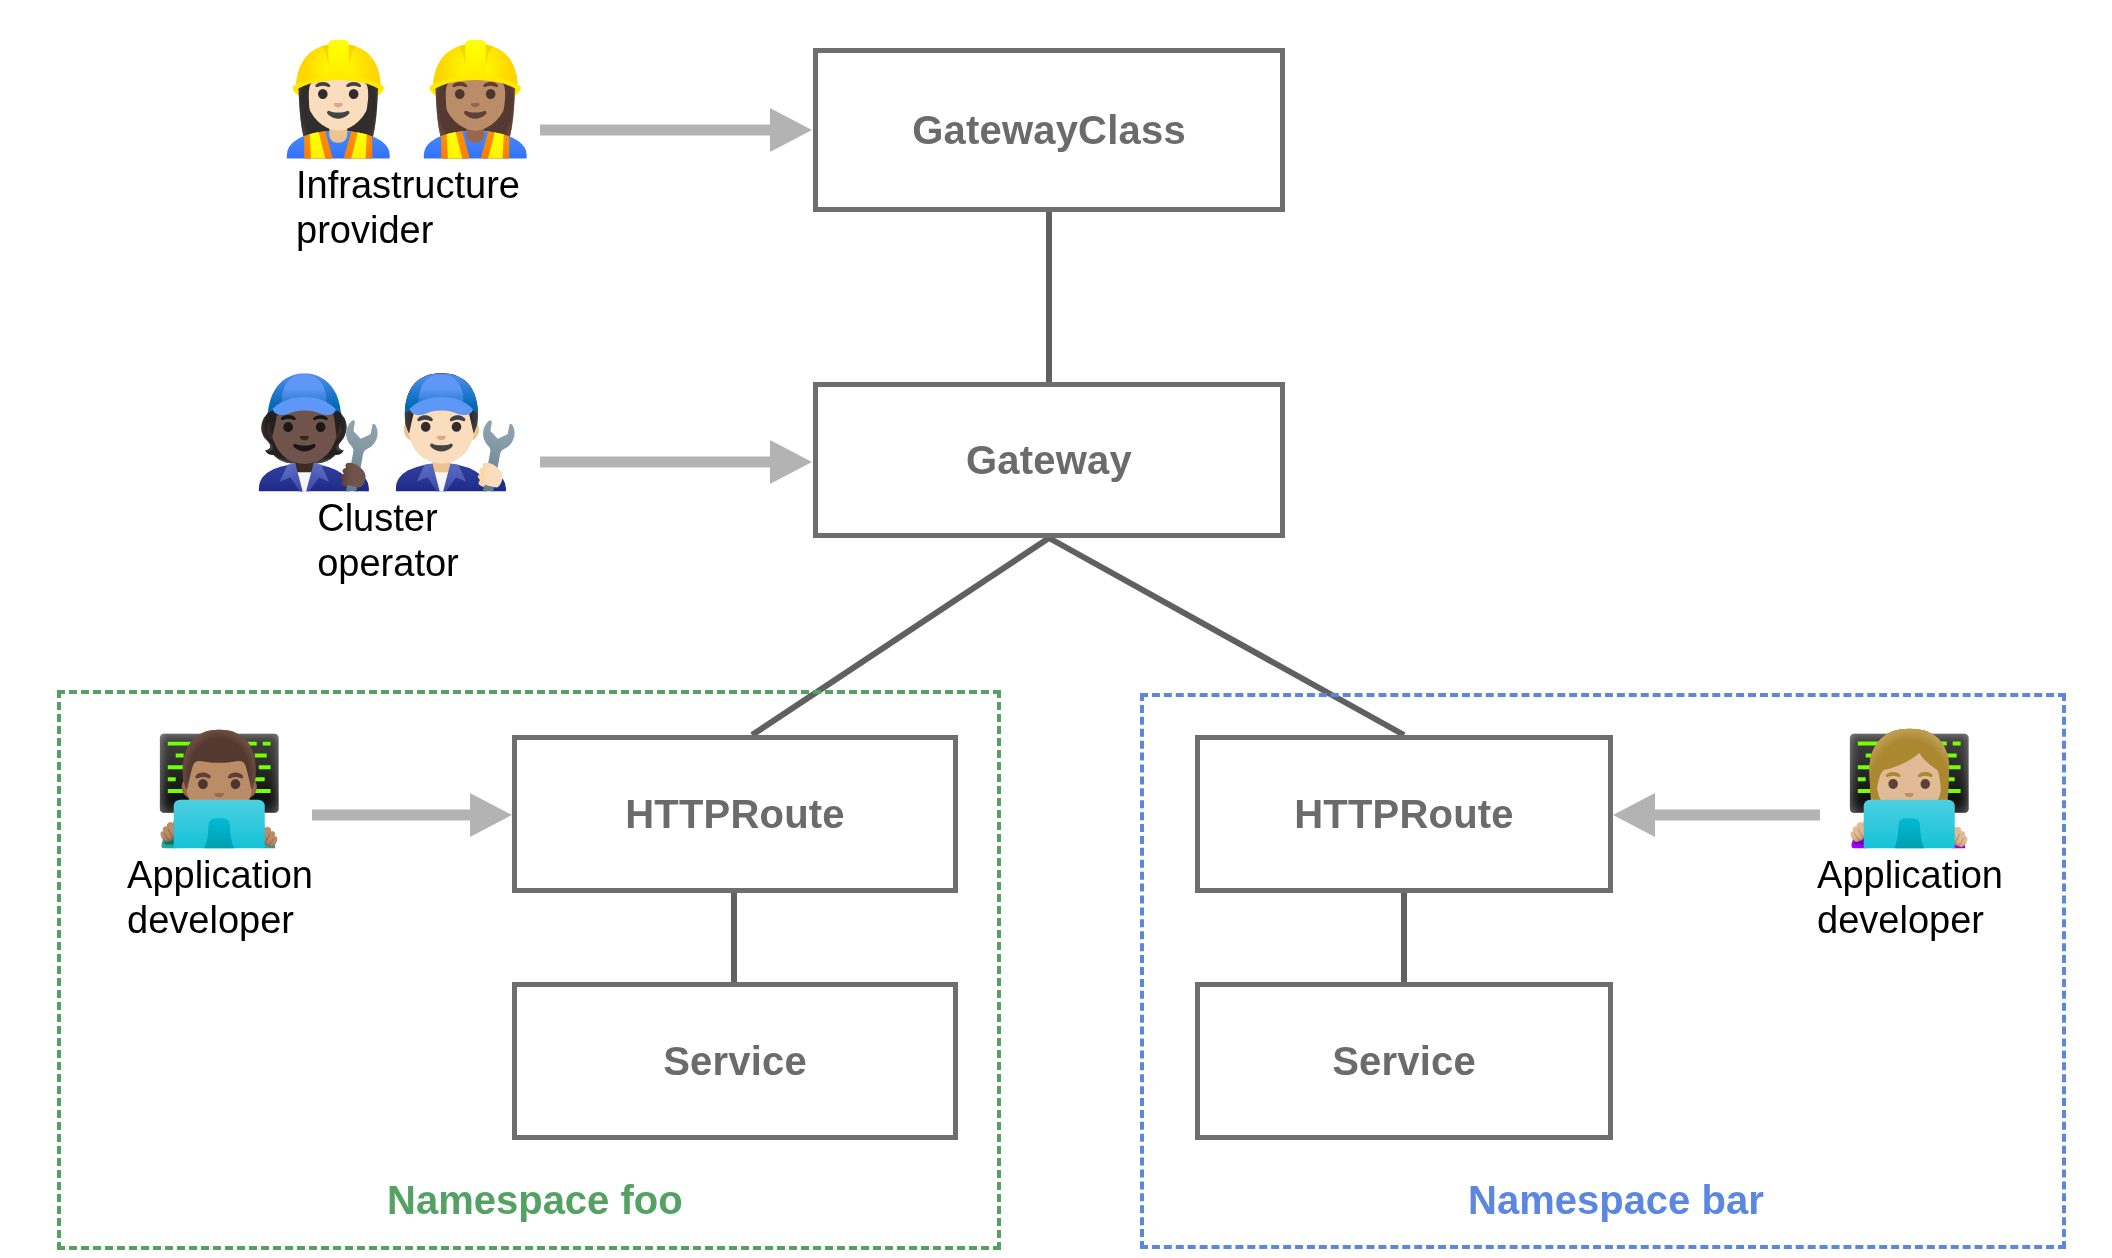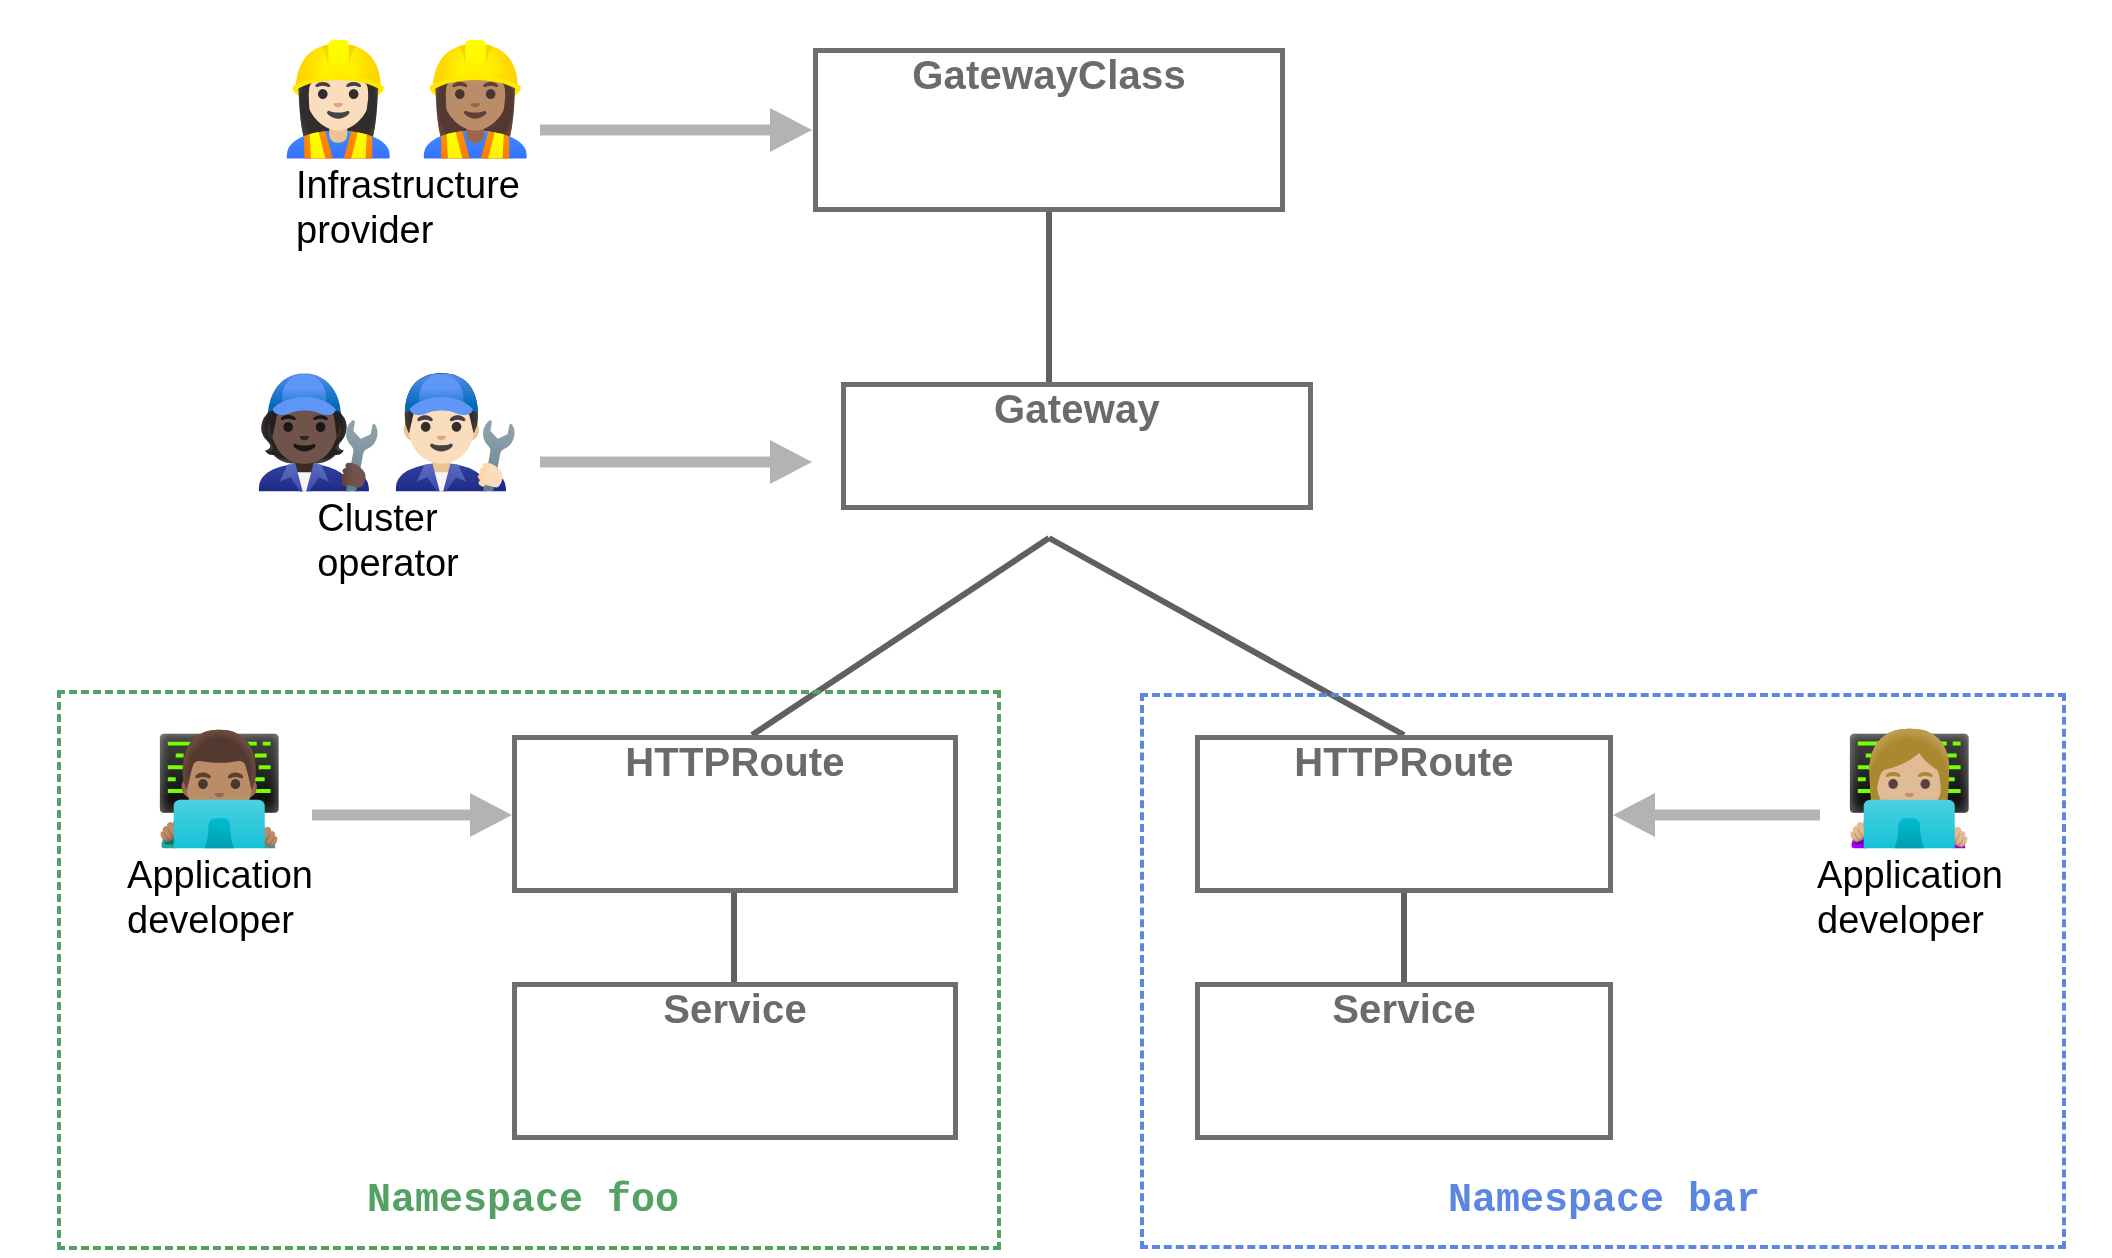--- a/index.html
+++ b/index.html
@@ -23,21 +23,21 @@
     height: 1258px;
   }
 
   
   .res-box {
     position: absolute;
     box-sizing: border-box;
     background: #ffffff;
     border: 5px solid #6e6e6e;
     display: flex;
-    align-items: flex-start;
+    align-items: center;
     justify-content: center;
     z-index: 3;
   }
   .res-label {
     font-family: "Liberation Sans", sans-serif;
     font-weight: bold;
     font-size: 40px;
     color: #6b6b6b;
     letter-spacing: 0.2px;
     white-space: nowrap;
@@ -47,25 +47,26 @@
   .ns-box {
     position: absolute;
     box-sizing: border-box;
     background: transparent;
     z-index: 1;
   }
   .ns-foo { border: 4px dashed #53a263; }
   .ns-bar { border: 4px dashed #5b87e0; }
   .ns-label {
     position: absolute;
-    font-family: Liberation Mono, monospace;
+    font-family: Liberation Sans, sans-serif;
     font-weight: bold;
     font-size: 40px;
     white-space: nowrap;
     z-index: 4;
+    margin-left: 20px;
   }
   .ns-label-foo { color: #53a263; }
   .ns-label-bar { color: #5b87e0; text-align: right; }
 
   
   .actor {
     position: absolute;
     display: flex;
     flex-direction: column;
     align-items: center;
@@ -135,21 +136,21 @@
   <div class="ns-box ns-foo" style="left:57px; top:690px; width:944px; height:560px;"></div>
   <div class="ns-label ns-label-foo" style="left:367px; top:1178px;">Namespace foo</div>
 
   <div class="ns-box ns-bar" style="left:1140px; top:693px; width:926px; height:556px;"></div>
   <div class="ns-label ns-label-bar" style="left:1448px; top:1178px;">Namespace bar</div>
 
   <div class="res-box" style="left:813px; top:48px; width:472px; height:164px;">
     <span class="res-label">GatewayClass</span>
   </div>
 
-  <div class="res-box" style="left:841px; top:382px; width:472px; height:128px;">
+  <div class="res-box" style="left:813px; top:382px; width:472px; height:156px;">
     <span class="res-label">Gateway</span>
   </div>
 
   <div class="res-box" style="left:512px; top:735px; width:446px; height:158px;">
     <span class="res-label">HTTPRoute</span>
   </div>
 
   <div class="res-box" style="left:512px; top:982px; width:446px; height:158px;">
     <span class="res-label">Service</span>
   </div>

